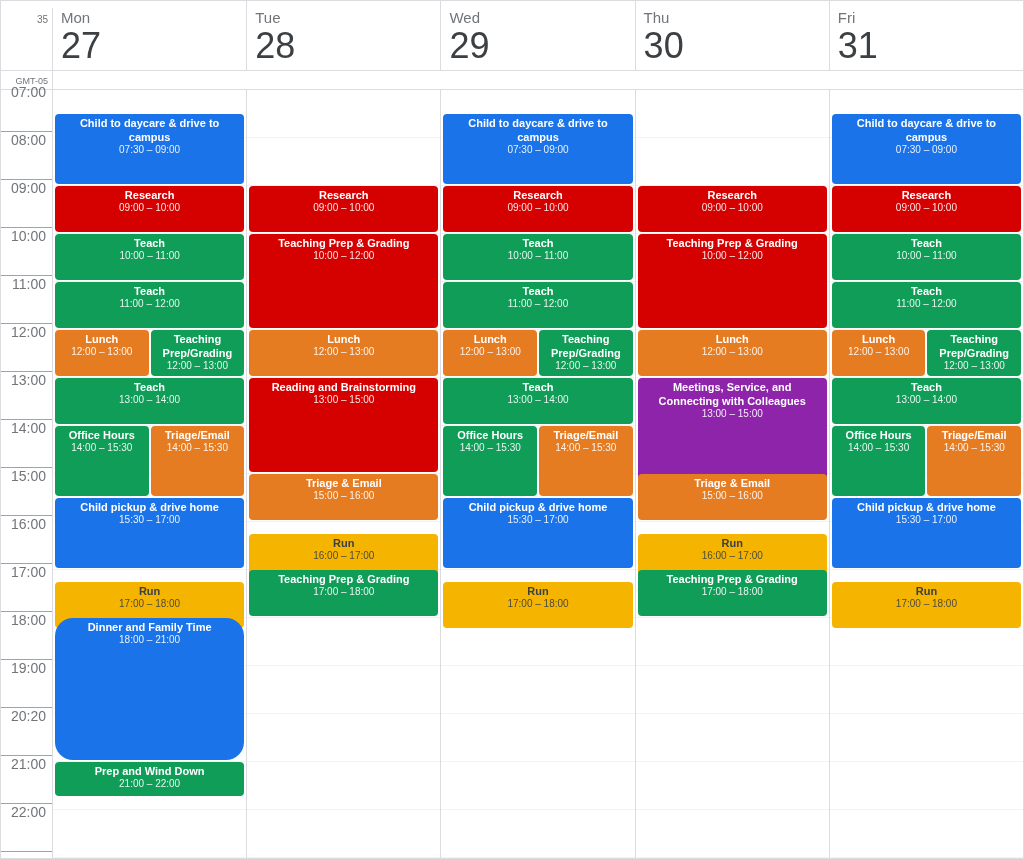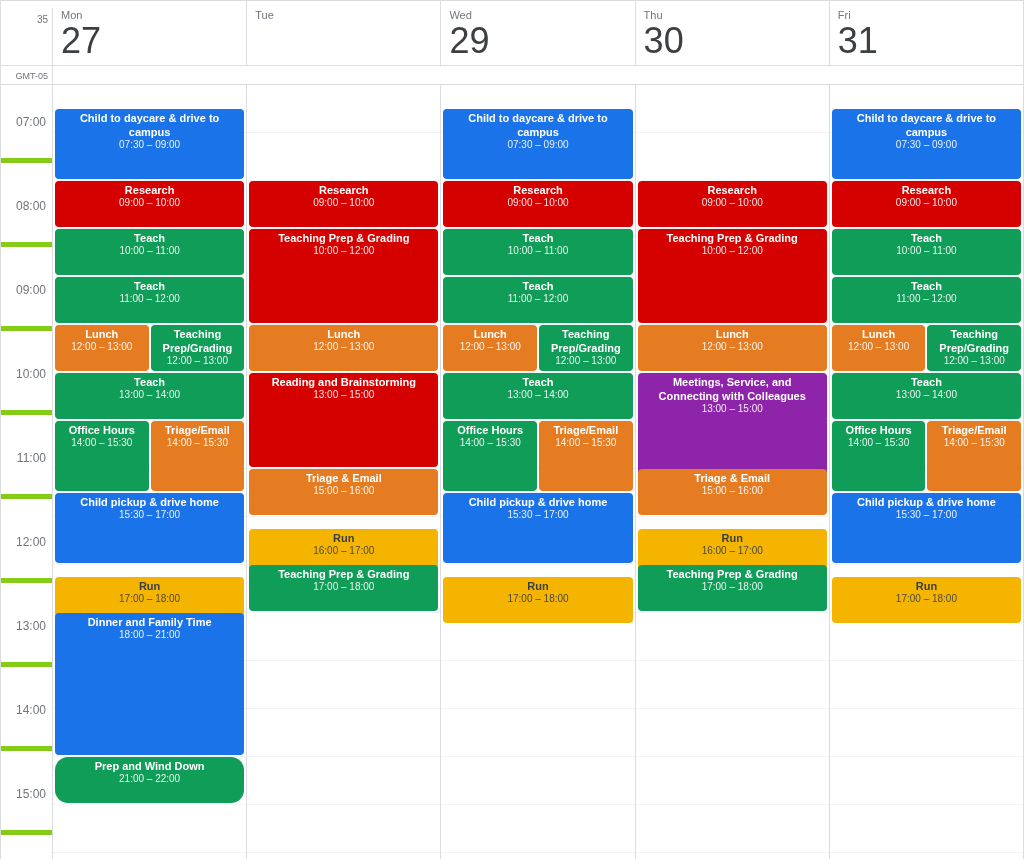--- a/index.html
+++ b/index.html
@@ -16,21 +16,21 @@
 
     .day-header {
       flex: 1;
       padding: 8px 8px 4px 8px;
       border-right: 1px solid #dadce0;
       background: #fff;
     }
     .day-header:last-child { border-right: none; }
 
     .day-name {
-      font-size: 11px;
+      font-size: 15px;
       color: #70757a;
       font-weight: normal;
     }
     .day-number {
       font-size: 36px;
       color: #3c4043;
       font-weight: 300;
       line-height: 1.1;
     }
 
@@ -46,26 +46,25 @@
       background: #fff;
     }
 
     .time-slot-label {
       height: 48px;
       display: flex;
       align-items: flex-start;
       justify-content: flex-end;
       padding-right: 6px;
       padding-top: 0;
-      font-size: 12px;
+      font-size: 14px;
       color: #70757a;
-      border-bottom: 5px solid #84cc16;
+      border-bottom: 1px solid #84cc16;
       position: relative;
       top: -6px;
-      margin-top: 36px;
     }
 
     .days-grid {
       display: flex;
       flex: 1;
     }
 
     .day-column {
       flex: 1;
       border-right: 1px solid #dadce0;
@@ -145,20 +144,21 @@
   <div class="header-top">
     <div class="week-num-header">
       <span>35</span>
     </div>
     <div class="day-header">
       <div class="day-name">Mon</div>
       <div class="day-number">27</div>
     </div>
     <div class="day-header">
       <div class="day-name">Tue</div>
+      <div class="day-number">28</div>
     </div>
     <div class="day-header">
       <div class="day-name">Wed</div>
       <div class="day-number">29</div>
     </div>
     <div class="day-header">
       <div class="day-name">Thu</div>
       <div class="day-number">30</div>
     </div>
     <div class="day-header">
@@ -251,25 +251,25 @@
               <div class="event-time">14:00 – 15:30</div>
             </div>
             <div class="event color-blue" style="top: 408px; height: 70px; left: 2px; right: 2px;">
               <div class="event-title">Child pickup &amp; drive home</div>
               <div class="event-time">15:30 – 17:00</div>
             </div>
             <div class="event color-yellow" style="top: 480px; height: 46px; left: 2px; right: 2px;">
               <div class="event-title">Run</div>
               <div class="event-time">17:00 – 18:00</div>
             </div>
-            <div class="event color-blue" style="top: 528px; height: 142px; left: 2px; right: 2px;">
+            <div class="event color-blue" style="top: 528px; height: 142px; left: 2px; right: 2px; border-radius: 18px;">
               <div class="event-title">Dinner and Family Time</div>
               <div class="event-time">18:00 – 21:00</div>
             </div>
-            <div class="event color-green" style="top: 672px; height: 46px; left: 2px; right: 2px; border-radius: 13px;">
+            <div class="event color-green" style="top: 672px; height: 34px; left: 2px; right: 2px;">
               <div class="event-title">Prep and Wind Down</div>
               <div class="event-time">21:00 – 22:00</div>
             </div>
           </div>
         </div>
       <div class="day-column" id="col-tue" style="position: relative;">
           <div class="time-slot-cell"></div>
           <div class="time-slot-cell"></div>
           <div class="time-slot-cell"></div>
           <div class="time-slot-cell"></div>

